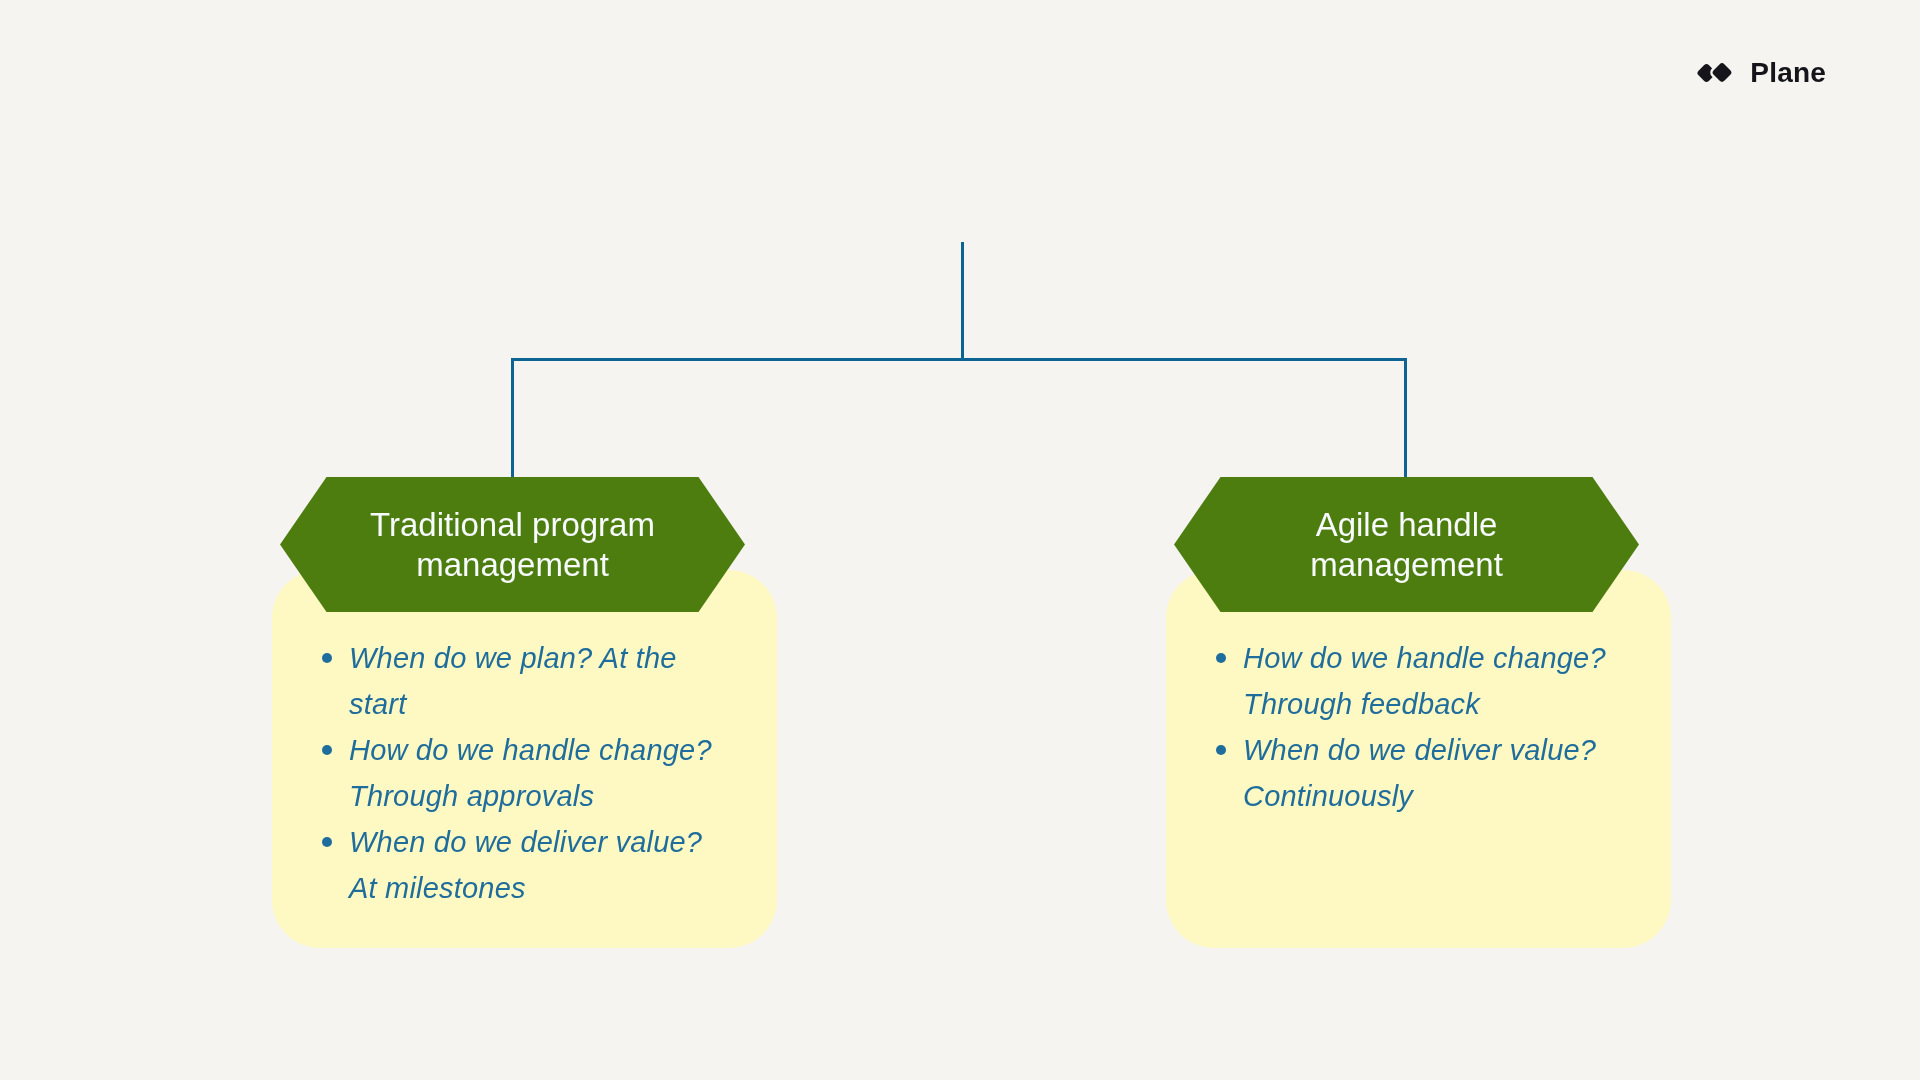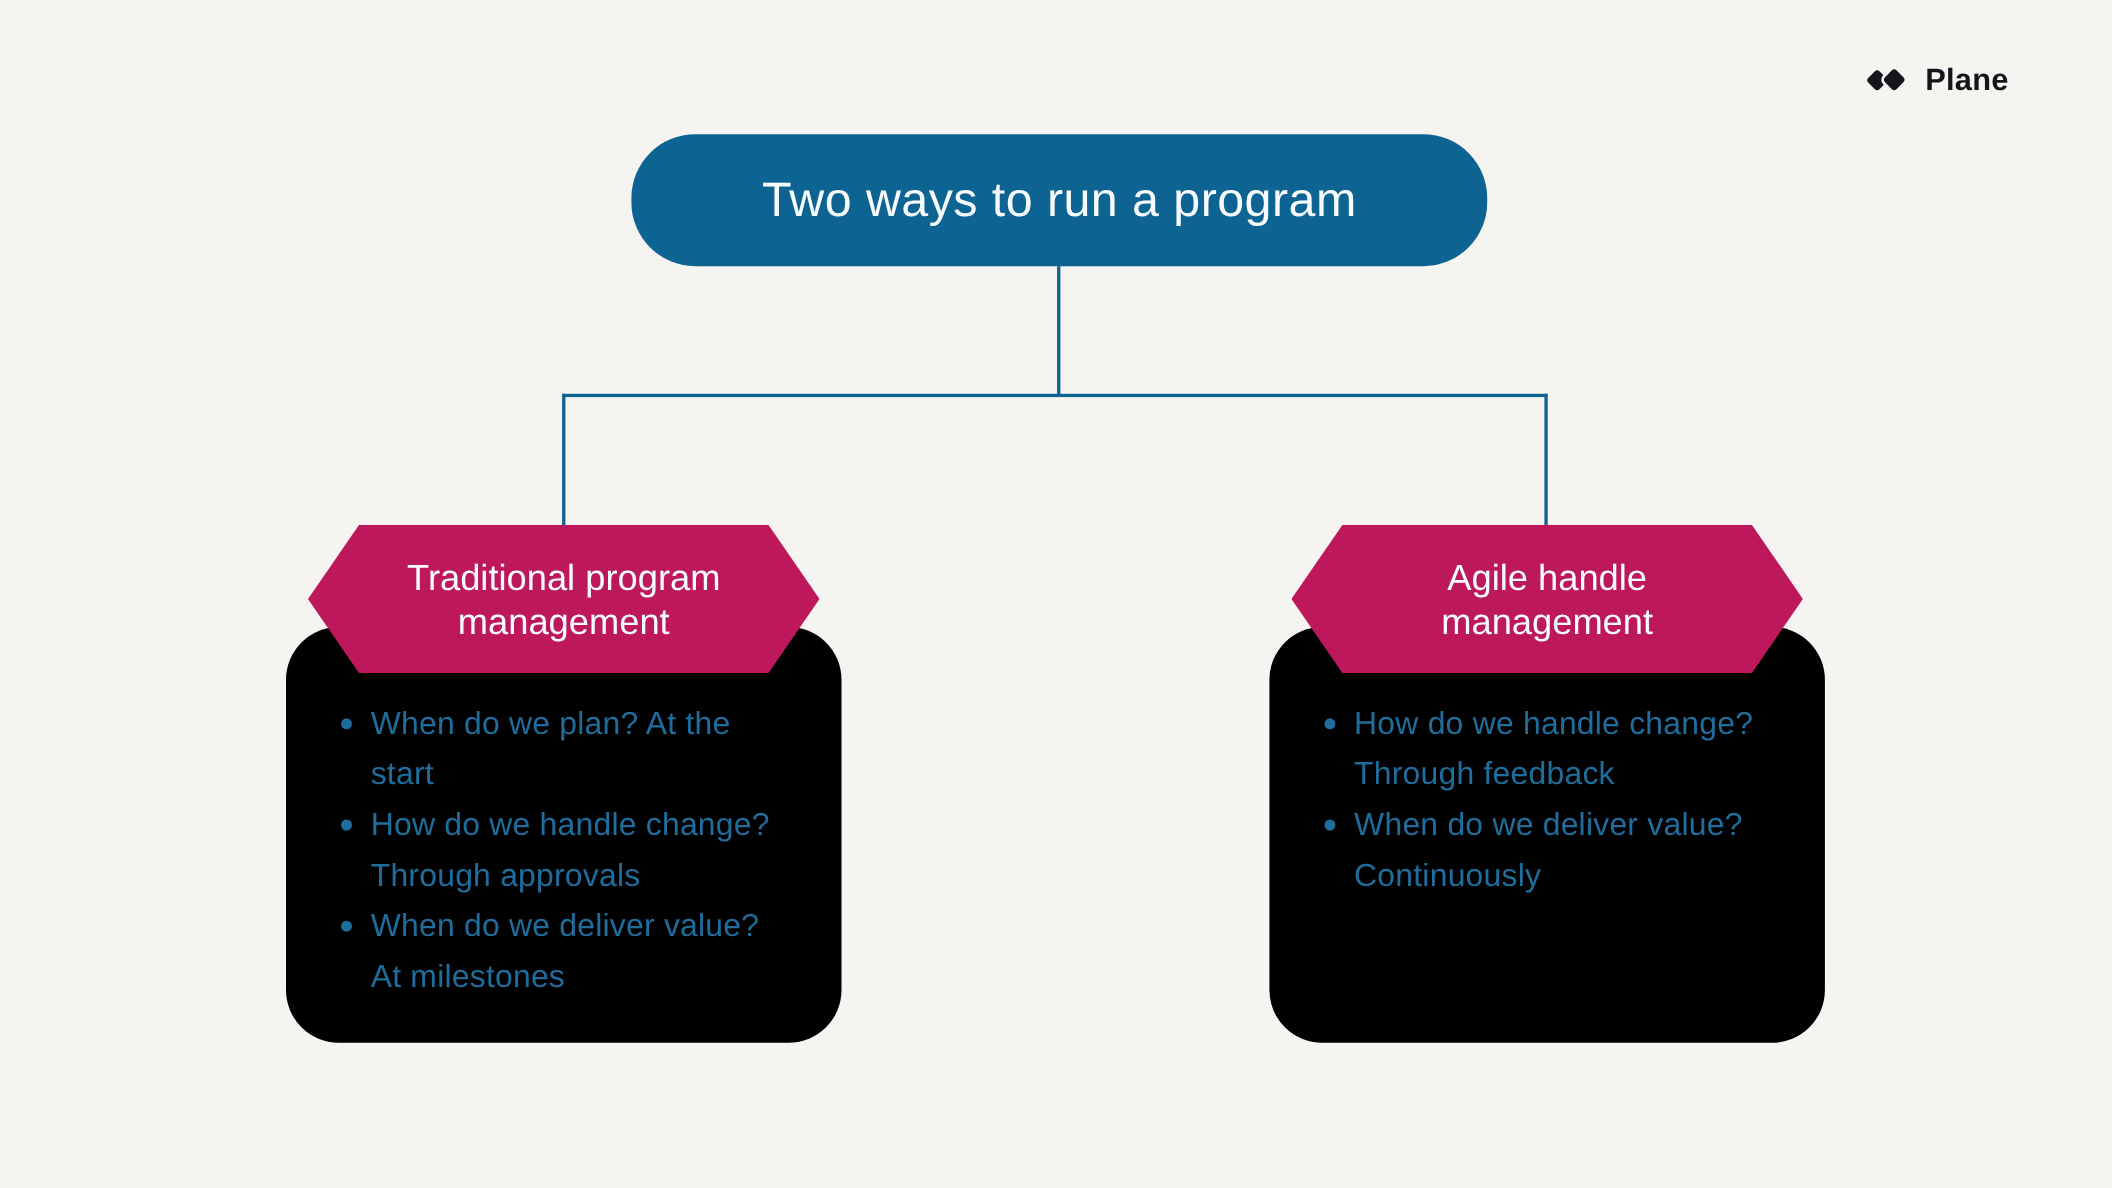--- a/index.html
+++ b/index.html
@@ -66,35 +66,36 @@
     position: absolute;
     top: 477px;
     width: 505px;
     height: 471px;
   }
   .branch-left  { left: 260px; }
   .branch-right { left: 1154px; }
 
   .card {
     position: absolute;
-    left: 0;
+    left: 12px;
     top: 93px;
     width: 505px;
     height: 378px;
-    background: #000000;
+    background: #fef9c3;
     border-radius: 48px;
+    font-style: italic;
   }
 
   .hex {
     position: absolute;
     left: 20px;
     top: 0;
     width: 465px;
     height: 135px;
-    background: #be185d;
+    background: #4d7c0f;
     clip-path: polygon(0 50%, 10% 0, 90% 0, 100% 50%, 90% 100%, 10% 100%);
     display: flex;
     align-items: center;
     justify-content: center;
     text-align: center;
     color: #f7fbfd;
     font-size: 33px;
     line-height: 40px;
     font-weight: 500;
   }
@@ -131,23 +132,20 @@
   <div class="logo">
     <svg width="46" height="34" viewBox="0 0 46 34" aria-hidden="true">
       <g fill="#16151b" stroke="#f5f4f1" stroke-width="2.5" stroke-linejoin="round">
         <rect x="-8.5" y="-8.5" width="17" height="17" rx="4.5" transform="translate(12.5,17) rotate(-45)"></rect>
         <rect x="-8.75" y="-8.75" width="17.5" height="17.5" rx="4.5" transform="translate(28,16.5) rotate(-45)"></rect>
       </g>
     </svg>
     <span class="brand">Plane</span>
   </div>
 
-  <div class="root-node">
-    <span>Two ways to run a program</span>
-  </div>
 
   <div class="connector conn-trunk"></div>
   <div class="connector conn-hbar"></div>
   <div class="connector conn-drop-l"></div>
   <div class="connector conn-drop-r"></div>
 
   <div class="branch branch-left">
     <div class="card">
       <ul>
         <li>

